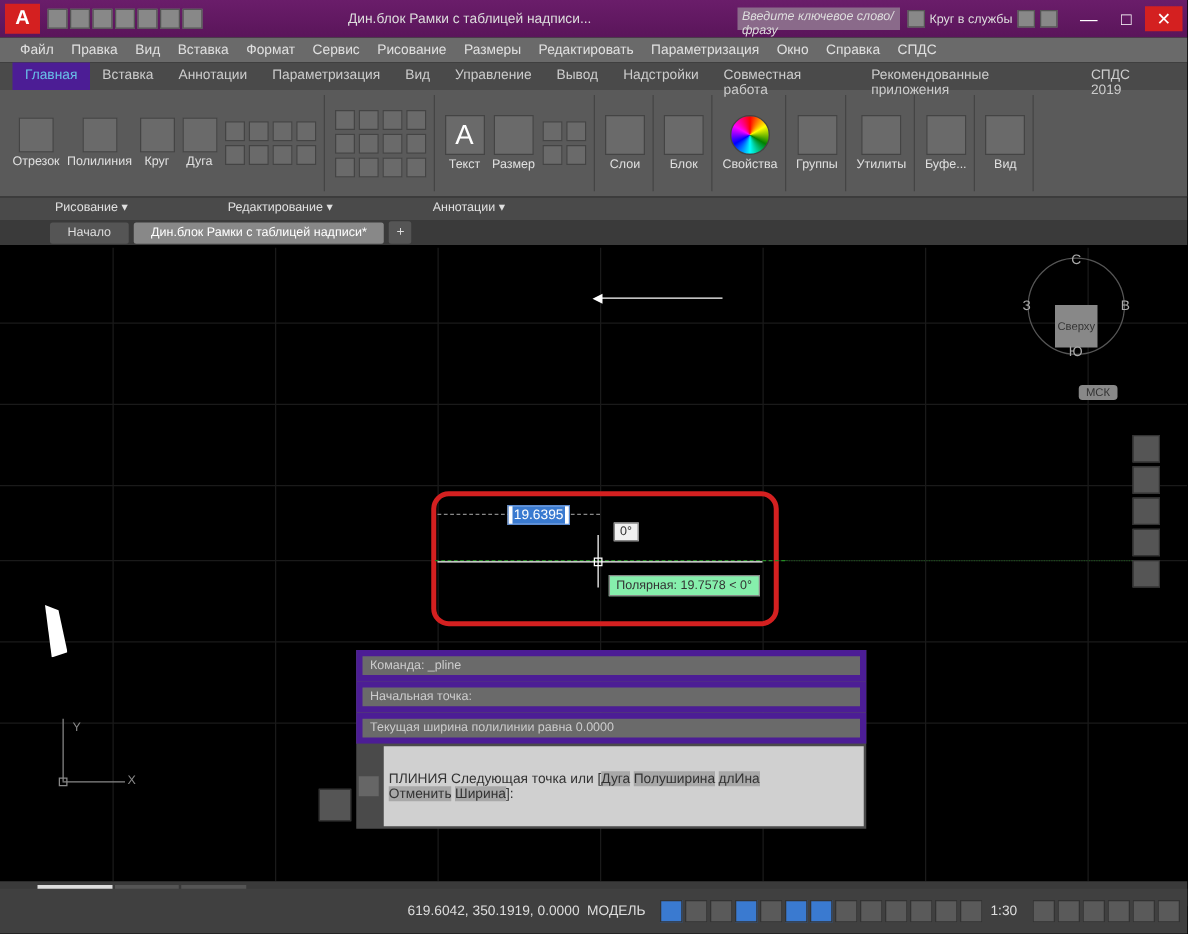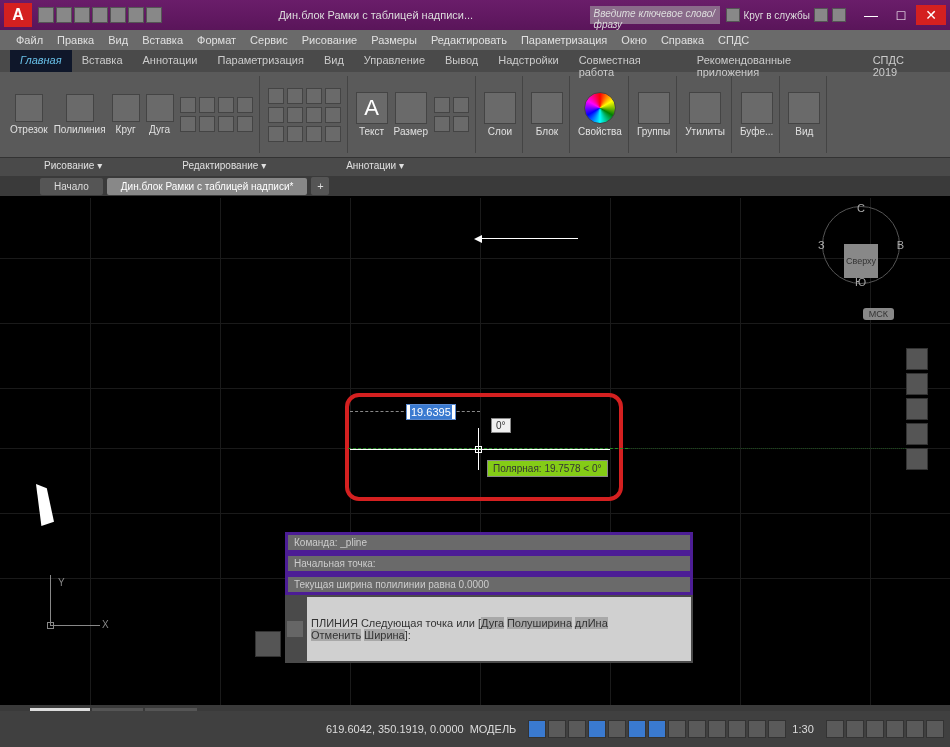--- a/index.html
+++ b/index.html
@@ -16,21 +16,21 @@
 .titlebar .right-btns .ico { width: 14px; height: 14px; background: #888; border: 1px solid #555; }
 .titlebar .win-btns { display: flex; margin-left: 10px; }
 .titlebar .win-btns div { width: 30px; height: 20px; display: flex; align-items: center; justify-content: center; color: #fff; font-size: 14px; }
 .titlebar .win-btns .close { background: #d42020; }
 
 .menubar { height: 20px; background: #6a6a6a; display: flex; padding: 0 10px; gap: 2px; align-items: center; }
 .menubar span { color: #e0e0e0; padding: 2px 6px; font-size: 11px; }
 
 .ribbon-tabs { height: 22px; background: #4a4a4a; display: flex; padding: 0 10px; }
 .ribbon-tabs span { color: #ccc; padding: 4px 10px; font-size: 11px; }
-.ribbon-tabs span.active { background: #0f172a; color: #68c0e8; font-style: italic; }
+.ribbon-tabs span.active { background: #4c1d95; color: #68c0e8; }
 .ribbon-tabs .r { margin-left: auto; }
 
 .ribbon { height: 86px; background: #5a5a5a; display: flex; padding: 4px; gap: 2px; border-bottom: 1px solid #333; }
 .ribbon-panel { display: flex; flex-direction: column; border-right: 1px solid #444; padding: 2px 6px; }
 .ribbon-panel .tools { display: flex; gap: 6px; flex: 1; align-items: center; }
 .ribbon-panel .tool { display: flex; flex-direction: column; align-items: center; gap: 2px; color: #e0e0e0; }
 .ribbon-panel .tool .ico { width: 28px; height: 28px; background: #6a6a6a; border: 1px solid #444; }
 .ribbon-panel .tool .ico-big { width: 32px; height: 32px; background: #6a6a6a; border: 1px solid #444; }
 .ribbon-panel .small-grid { display: grid; grid-template-columns: repeat(4, 16px); gap: 3px; }
 .ribbon-panel .small-grid div { width: 16px; height: 16px; background: #6a6a6a; border: 1px solid #444; }
@@ -51,21 +51,21 @@
 .highlight-box { position: absolute; left: 345px; top: 195px; width: 278px; height: 108px; border: 4px solid #d42020; border-radius: 14px; }
 .dim-line { position: absolute; left: 350px; top: 213px; width: 130px; height: 1px; border-top: 1px dashed #888; }
 .dim-value { position: absolute; left: 406px; top: 206px; background: #fff; border: 1px solid #5a8ad0; padding: 1px 3px; color: #000; font-size: 10px; }
 .dim-value span { background: #3a7ad0; color: #fff; padding: 1px; }
 .angle-value { position: absolute; left: 491px; top: 220px; background: #f0f0f0; border: 1px solid #888; padding: 1px 4px; color: #333; font-size: 10px; }
 .green-line { position: absolute; left: 348px; top: 250px; width: 280px; height: 1px; border-top: 1px dashed #228b22; }
 .green-line-ext { position: absolute; left: 628px; top: 250px; width: 300px; height: 1px; border-top: 1px dotted #1a4a1a; }
 .crosshair-h { position: absolute; left: 350px; top: 251px; width: 260px; height: 1px; background: #fff; }
 .crosshair-v { position: absolute; left: 478px; top: 230px; width: 1px; height: 42px; background: #fff; }
 .crosshair-box { position: absolute; left: 475px; top: 248px; width: 7px; height: 7px; border: 1px solid #fff; }
-.tooltip { position: absolute; left: 487px; top: 262px; background: #84cc16; border: 1px solid #888; padding: 2px 5px; color: #333; font-size: 10px; }
+.tooltip { position: absolute; left: 487px; top: 262px; background: #86efac; border: 1px solid #888; padding: 2px 5px; color: #333; font-size: 10px; }
 
 .white-arrow { position: absolute; left: 478px; top: 40px; width: 100px; height: 1px; background: #fff; }
 .white-arrow::before { content: ''; position: absolute; left: -8px; top: -3px; border: 4px solid transparent; border-right: 8px solid #fff; }
 
 .viewcube { position: absolute; right: 50px; top: 8px; width: 78px; height: 78px; }
 .viewcube .ring { position: absolute; inset: 0; border: 1px solid #555; border-radius: 50%; }
 .viewcube .cube { position: absolute; left: 22px; top: 38px; width: 34px; height: 34px; background: #888; display: flex; align-items: center; justify-content: center; color: #333; font-size: 9px; }
 .viewcube .dir { position: absolute; color: #aaa; font-size: 11px; }
 .viewcube .n { top: -4px; left: 35px; }
 .viewcube .s { bottom: -4px; left: 33px; }
@@ -79,21 +79,21 @@
 .ucs { position: absolute; left: 30px; bottom: 60px; width: 70px; height: 70px; }
 .ucs .y { position: absolute; left: 20px; top: 0; width: 1px; height: 50px; background: #888; }
 .ucs .x { position: absolute; left: 20px; top: 50px; width: 50px; height: 1px; background: #888; }
 .ucs .yl { position: absolute; left: 28px; top: 2px; color: #888; font-size: 10px; }
 .ucs .xl { position: absolute; left: 72px; top: 44px; color: #888; font-size: 10px; }
 .ucs .box { position: absolute; left: 17px; top: 47px; width: 7px; height: 7px; border: 1px solid #888; }
 
 .artifact { position: absolute; left: 36px; top: 286px; width: 18px; height: 42px; background: #fff; clip-path: polygon(0 0, 60% 10%, 100% 90%, 30% 100%); }
 
 .cmd-area { position: absolute; left: 285px; bottom: 42px; width: 408px; }
-.cmd-hist { background: #6a6a6a; color: #ccc; padding: 2px 6px; font-size: 10px; border: 3px solid #4c1d95; }
+.cmd-hist { background: #6a6a6a; color: #ccc; padding: 2px 6px; font-size: 10px; border: 5px solid #4c1d95; }
 .cmd-line { background: #4a4a4a; display: flex; align-items: center; padding: 2px; gap: 4px; }
 .cmd-line .ico { width: 16px; height: 16px; background: #666; }
 .cmd-line .txt { flex: 1; background: #d0d0d0; padding: 20px 4px; color: #333; font-size: 10px; }
 .cmd-line .txt .kw { background: #a8a8a8; }
 .cmd-handle { position: absolute; left: -30px; bottom: 6px; width: 26px; height: 26px; background: #555; border: 1px solid #333; }
 
 .layout-tabs { position: absolute; left: 0; bottom: 22px; height: 20px; background: #3a3a3a; display: flex; align-items: center; padding: 0 30px; gap: 2px; width: 100%; }
 .layout-tabs .lt { padding: 2px 12px; background: #555; color: #ccc; font-size: 10px; }
 .layout-tabs .lt.active { background: #ddd; color: #222; }
 .layout-tabs .plus { color: #888; padding: 2px 6px; }

